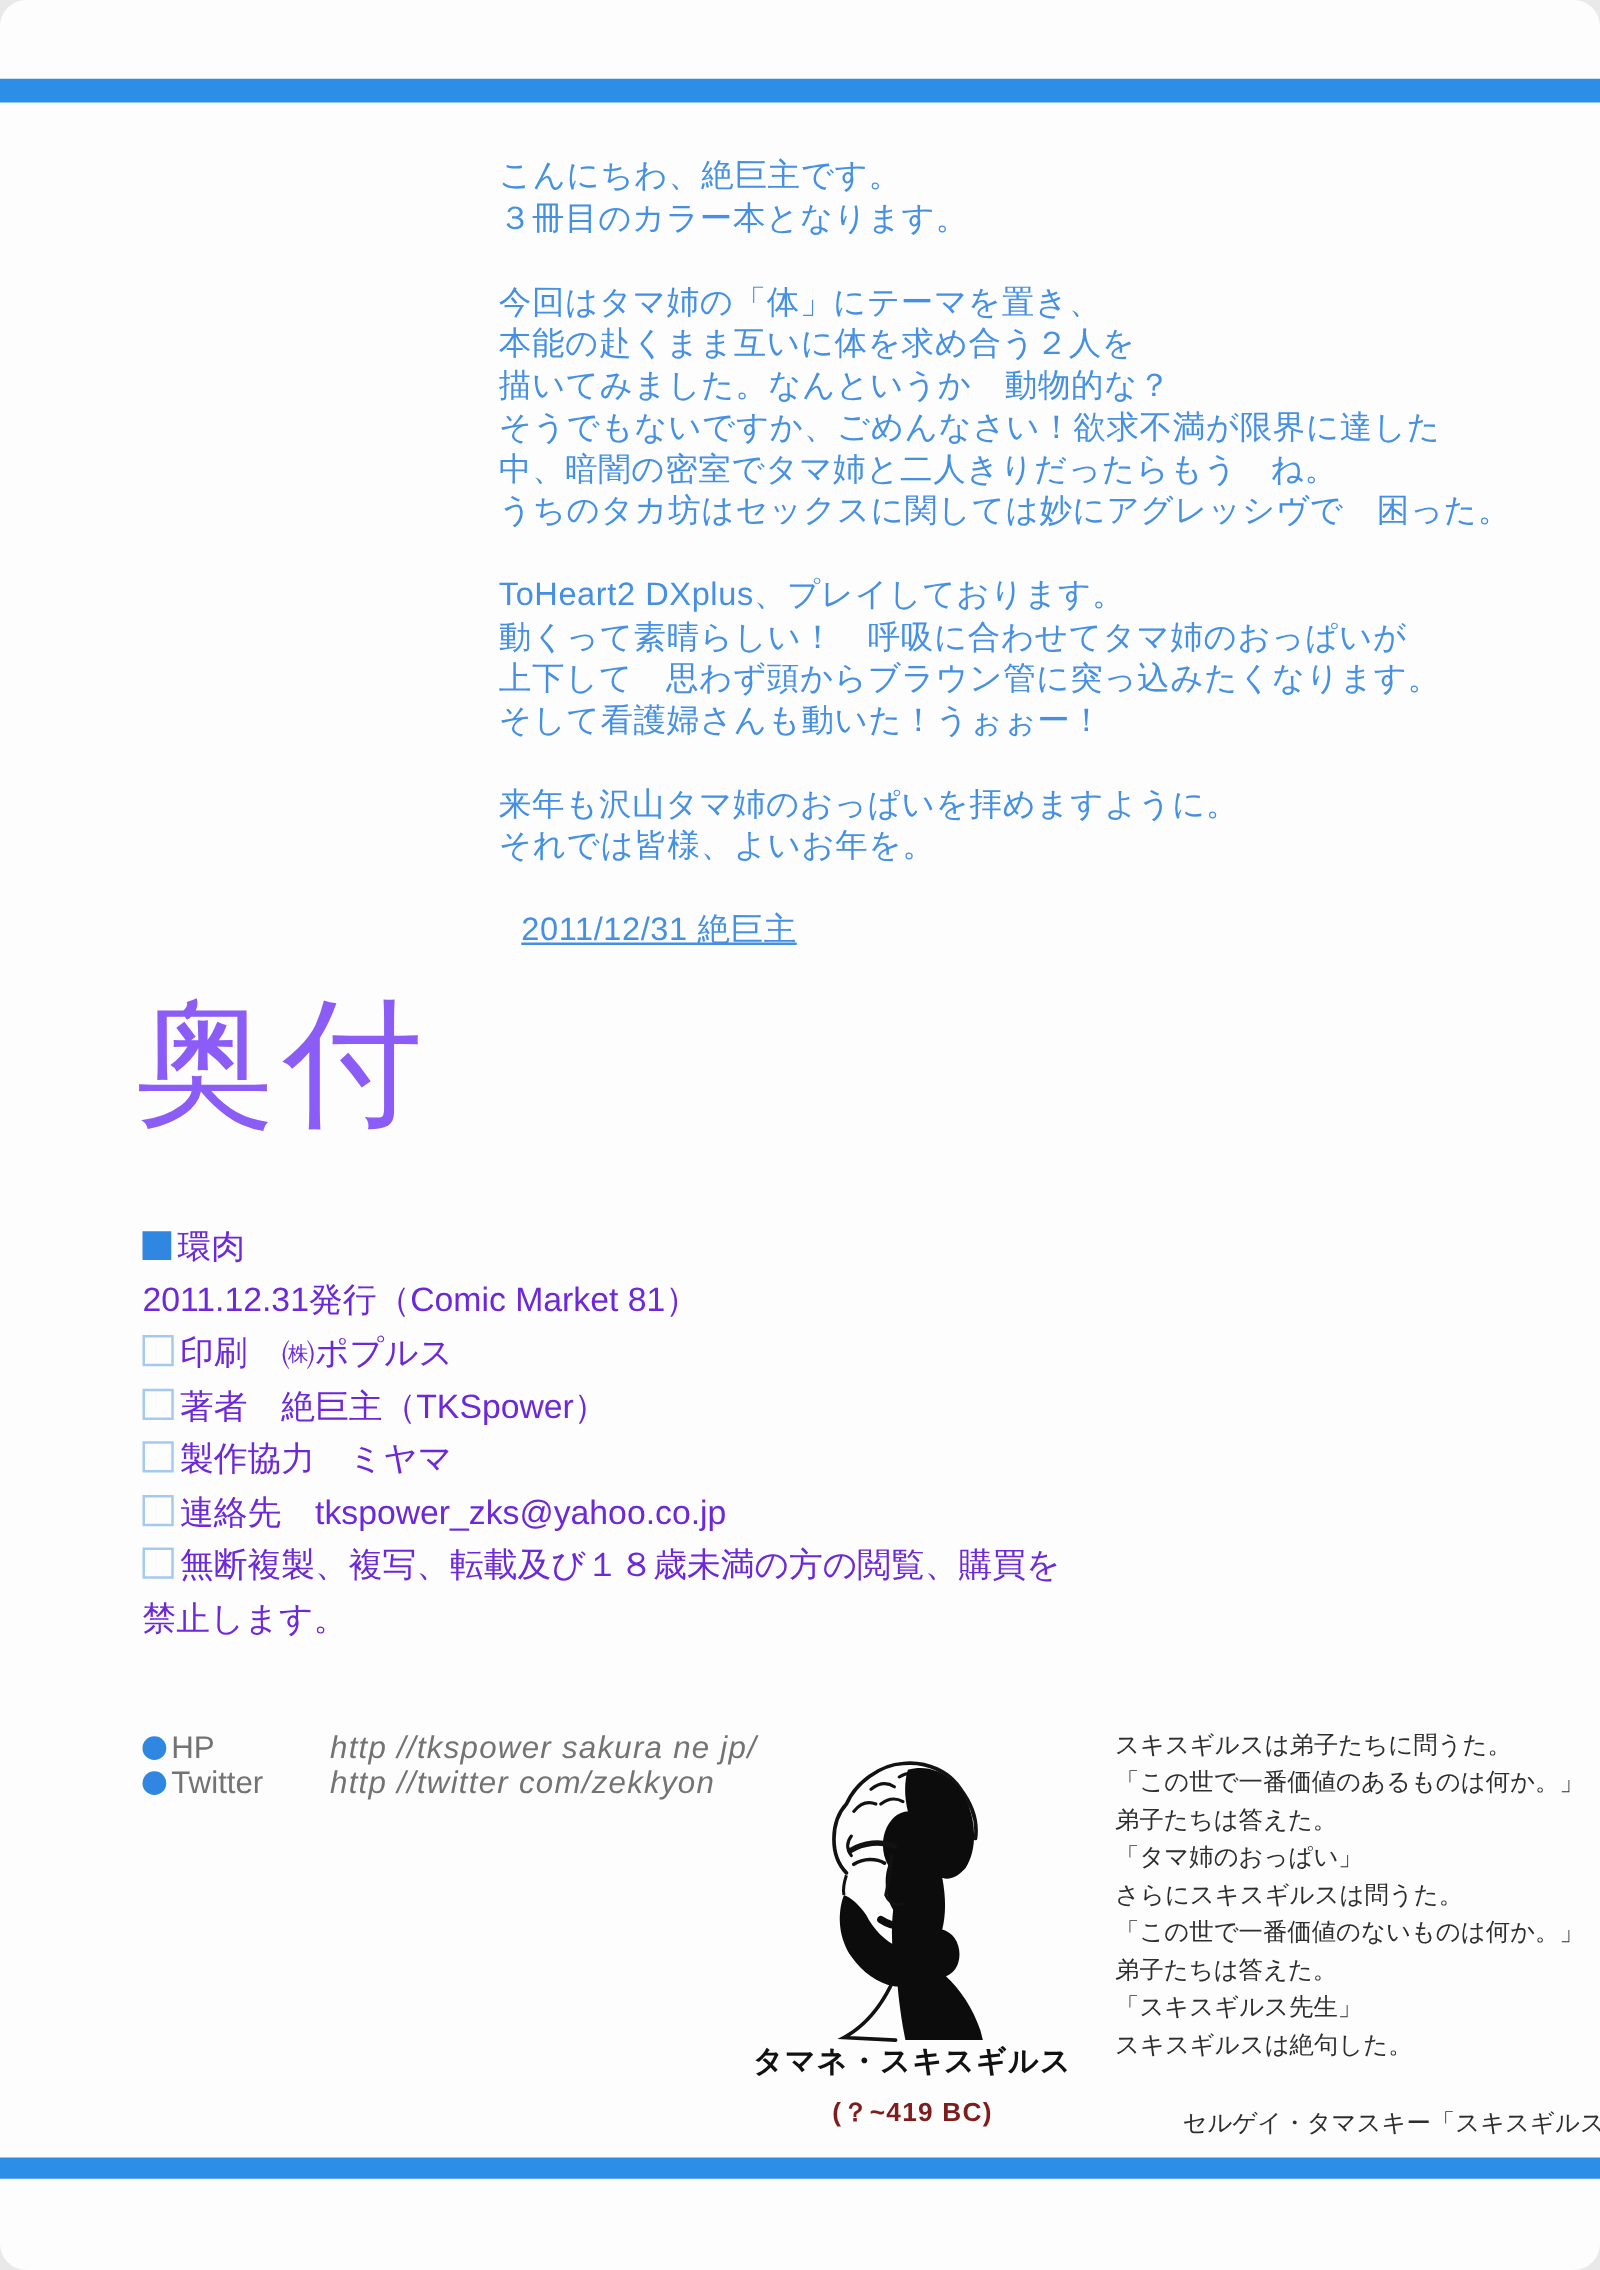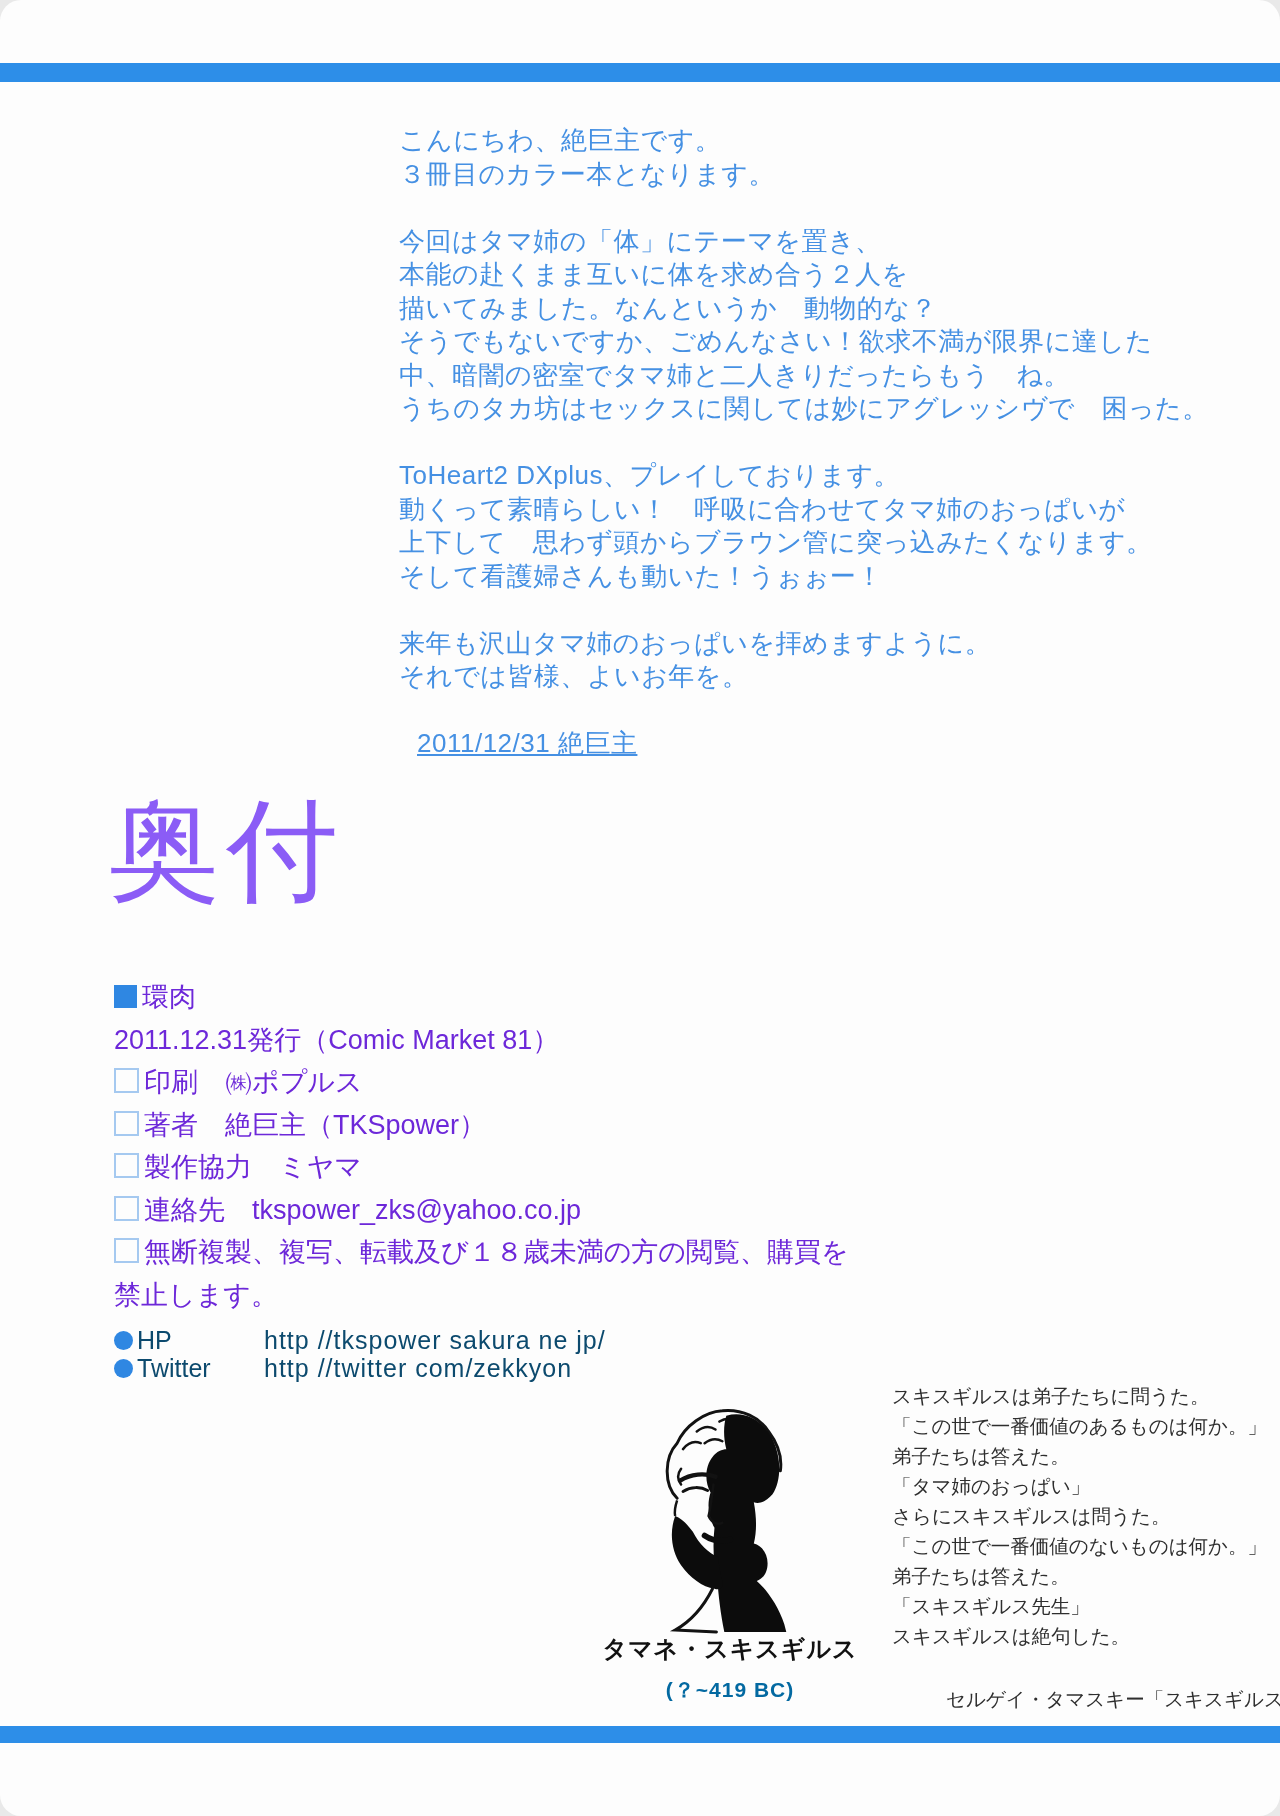--- a/index.html
+++ b/index.html
@@ -52,44 +52,44 @@
     vertical-align:-2px;margin-right:5px;
   }
   .bullet.filled{background:#2f87e2;}
   .bullet.outline{
     width:21px;height:21px;
     border:2px solid #a5c9f0;background:transparent;
   }
 
   
   .links{
-    position:absolute;left:114px;top:1327px;
-    color:#0c4a6e;font-size:25px;line-height:27.5px;
+    position:absolute;left:114px;top:1385px;
+    color:#737373;font-size:25px;line-height:27.5px;
     white-space:nowrap;
   }
   .lrow{display:flex;align-items:center;min-height:27.5px;}
   .dot{
     width:19px;height:19px;border-radius:50%;
     background:#2f87e2;margin-right:4px;flex:none;
   }
   .llabel{width:127px;flex:none;}
-  .lurl{letter-spacing:1px;}
+  .lurl{letter-spacing:1px;font-style:italic;}
 
   
   .statue{position:absolute;left:618px;top:1398px;width:192px;height:236px;}
   .statue svg{width:100%;height:100%;}
   .statue-caption{
     position:absolute;left:586px;top:1633px;width:288px;
     text-align:center;color:#111;
     font-size:24px;font-weight:700;letter-spacing:1px;
     white-space:nowrap;
   }
   .statue-dates{
     position:absolute;left:586px;top:1676px;width:288px;
-    text-align:center;color:#0369a1;
+    text-align:center;color:#7f1d1d;
     font-size:21px;font-weight:700;letter-spacing:1px;
   }
 
   
   .quote{
     position:absolute;left:892px;top:1382px;
     color:#2e2e2e;
     font-family:"Liberation Serif","DejaVu Serif",serif;
     font-size:19.5px;line-height:30px;
     white-space:nowrap;

